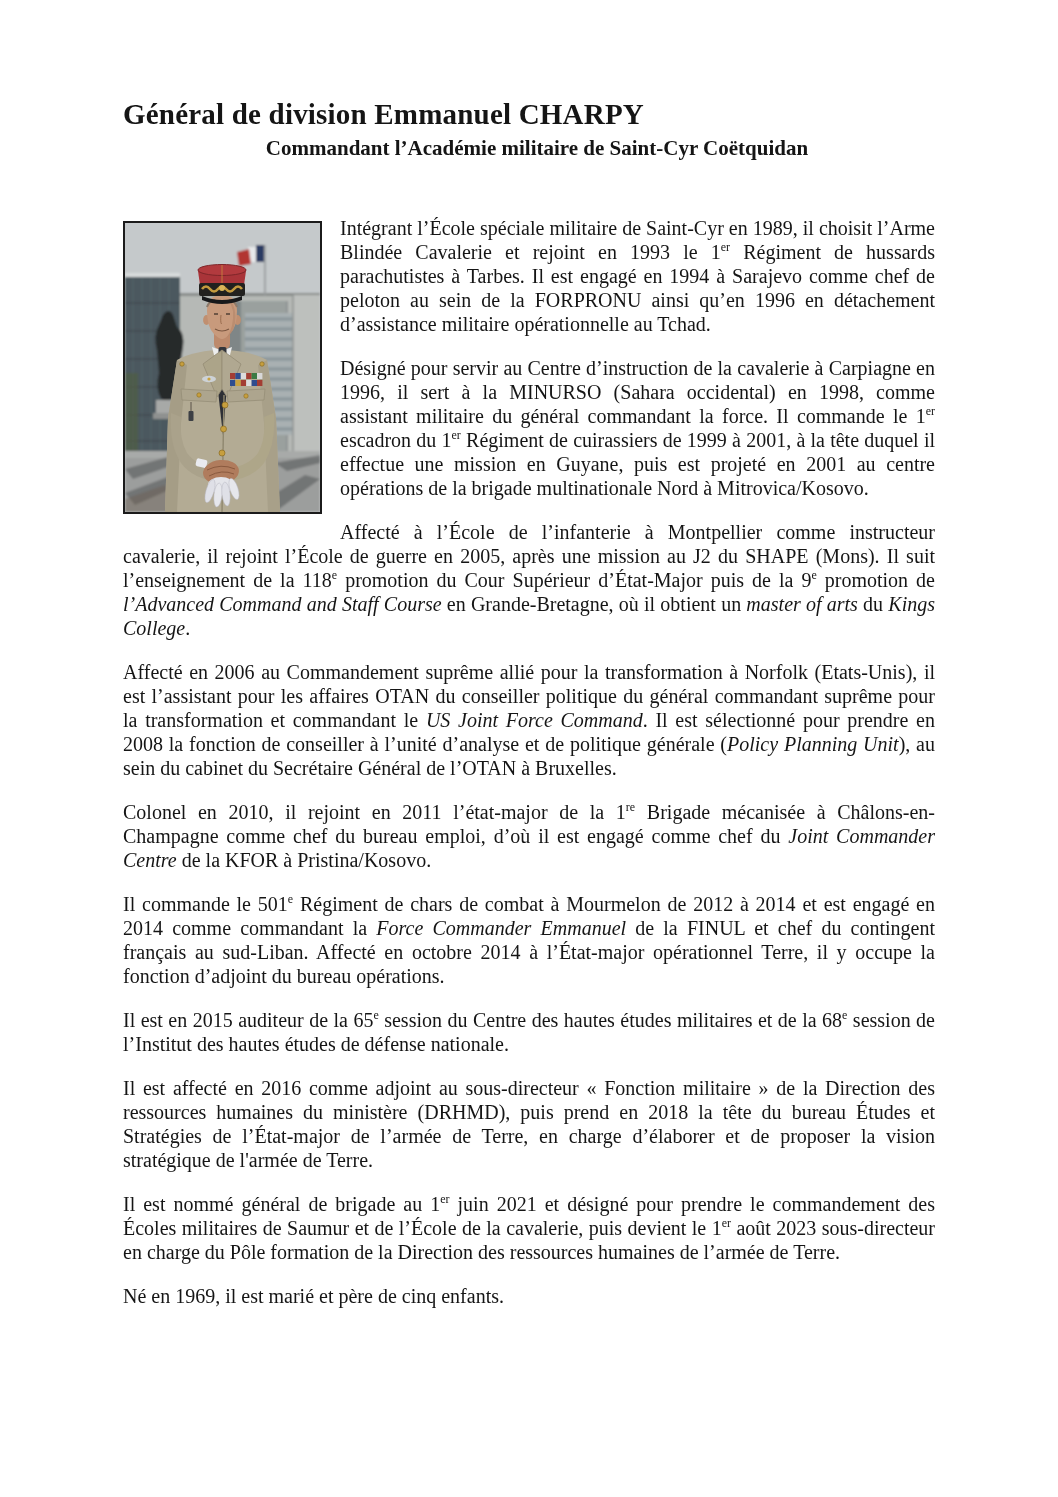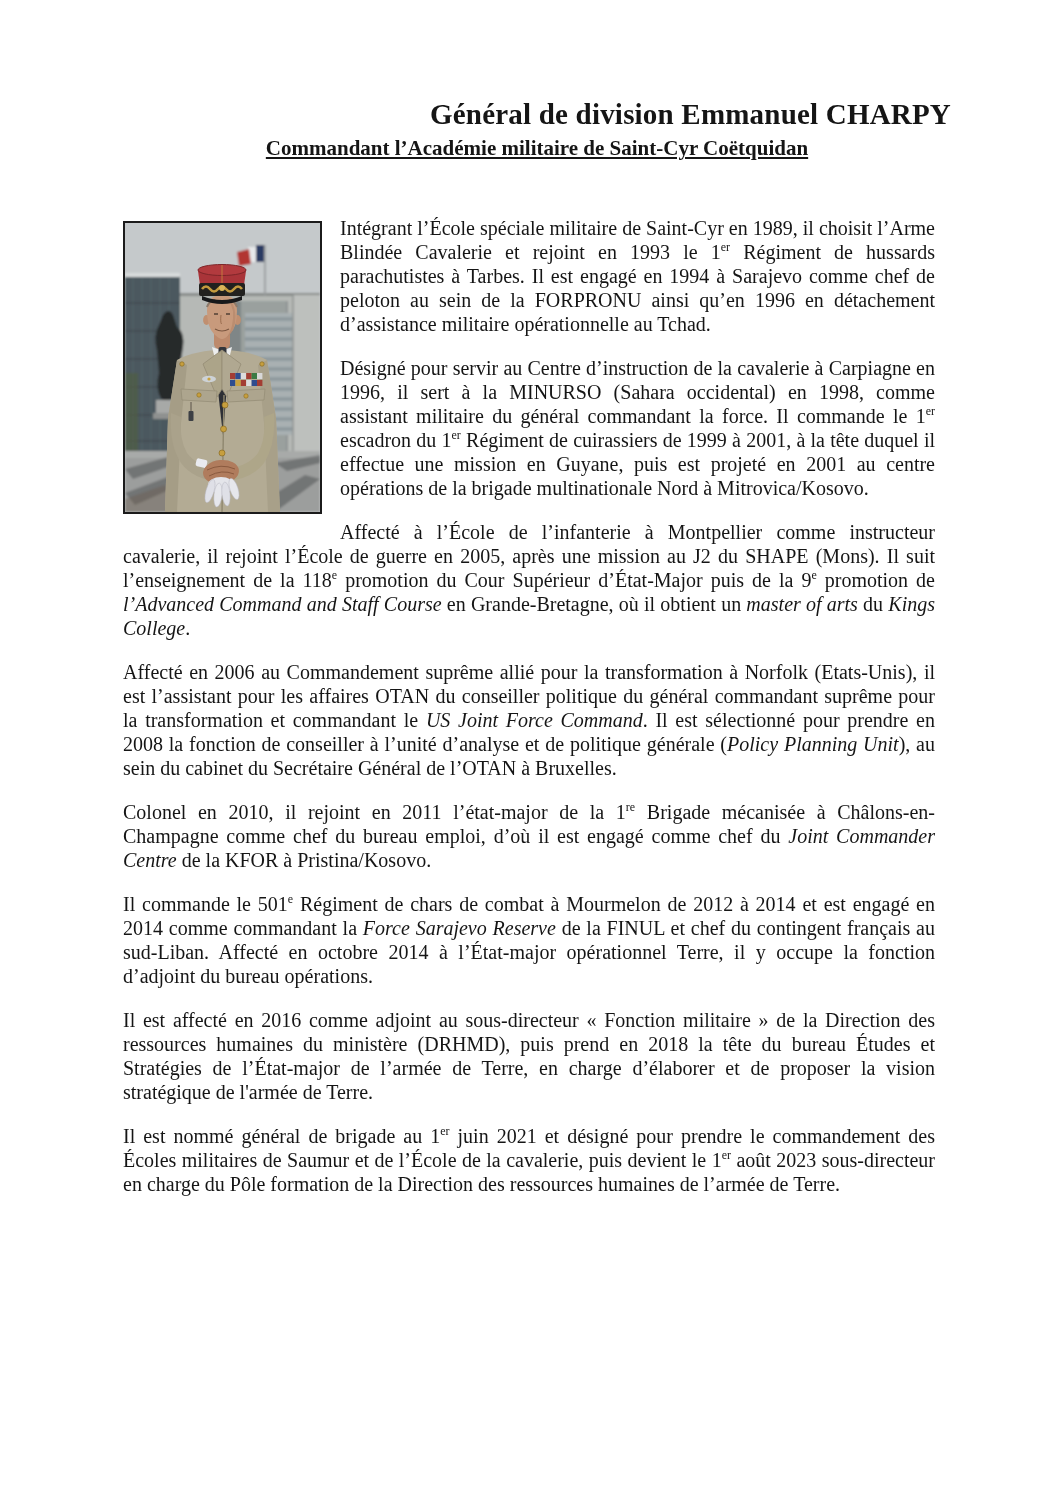--- a/index.html
+++ b/index.html
@@ -15,31 +15,30 @@
   .doc {
     position: absolute;
     left: 123px;
     top: 97px;
     width: 828px;
   }
   h1.title {
     font-size: 29px;
     line-height: 34px;
     font-weight: bold;
-    text-align: right;
+    text-align: left;
     margin: 0 0 0 0;
     letter-spacing: 0.2px;
   }
   h2.subtitle {
     font-size: 21px;
     line-height: 25px;
     font-weight: bold;
     text-align: center;
     margin: 5px 0 55px 0;
-    text-decoration: underline;
   }
   .content {  }
   .content p {
     font-size: 20px;
     line-height: 24px;
     text-align: justify;
     margin: 0 16px 20px 0;
     hyphens: none;
   }
   .content p:last-child { margin-bottom: 0; }
@@ -248,18 +247,20 @@
             </g>
           </g>
         </svg>
       </figure>
 
       <p>Intégrant l’École spéciale militaire de Saint-Cyr en 1989, il choisit l’Arme Blindée Cavalerie et rejoint en 1993 le 1<sup>er</sup> Régiment de hussards parachutistes à Tarbes. Il est engagé en 1994 à Sarajevo comme chef de peloton au sein de la FORPRONU ainsi qu’en 1996 en détachement d’assistance militaire opérationnelle au Tchad.</p>
       <p>Désigné pour servir au Centre d’instruction de la cavalerie à Carpiagne en 1996, il sert à la MINURSO (Sahara occidental) en 1998, comme assistant militaire du général commandant la force. Il commande le 1<sup>er</sup> escadron du 1<sup>er</sup> Régiment de cuirassiers de 1999 à 2001, à la tête duquel il effectue une mission en Guyane, puis est projeté en 2001 au centre opérations de la brigade multinationale Nord à Mitrovica/Kosovo.</p>
       <p>Affecté à l’École de l’infanterie à Montpellier comme instructeur cavalerie, il rejoint l’École de guerre en 2005, après une mission au J2 du SHAPE (Mons). Il suit l’enseignement de la 118<sup>e</sup> promotion du Cour Supérieur d’État-Major puis de la 9<sup>e</sup> promotion de <i>l’Advanced Command and Staff Course</i> en Grande-Bretagne, où il obtient un <i>master of arts</i> du <i>Kings College</i>.</p>
       <p>Affecté en 2006 au Commandement suprême allié pour la transformation à Norfolk (Etats-Unis), il est l’assistant pour les affaires OTAN du conseiller politique du général commandant suprême pour la transformation et commandant le <i>US Joint Force Command</i>. Il est sélectionné pour prendre en 2008 la fonction de conseiller à l’unité d’analyse et de politique générale (<i>Policy Planning Unit</i>), au sein du cabinet du Secrétaire Général de l’OTAN à Bruxelles.</p>
       <p>Colonel en 2010, il rejoint en 2011 l’état-major de la 1<sup>re</sup> Brigade mécanisée à Châlons-en-Champagne comme chef du bureau emploi, d’où il est engagé comme chef du <i>Joint Commander Centre</i> de la KFOR à Pristina/Kosovo.</p>
-      <p>Il commande le 501<sup>e</sup> Régiment de chars de combat à Mourmelon de 2012 à 2014 et est engagé en 2014 comme commandant la <i>Force Sarajevo Reserve</i> de la FINUL et chef du contingent français au sud-Liban. Affecté en octobre 2014 à l’État-major opérationnel Terre, il y occupe la fonction d’adjoint du bureau opérations.</p>
+      <p>Il commande le 501<sup>e</sup> Régiment de chars de combat à Mourmelon de 2012 à 2014 et est engagé en 2014 comme commandant la <i>Force Commander Emmanuel</i> de la FINUL et chef du contingent français au sud-Liban. Affecté en octobre 2014 à l’État-major opérationnel Terre, il y occupe la fonction d’adjoint du bureau opérations.</p>
+      <p>Il est en 2015 auditeur de la 65<sup>e</sup> session du Centre des hautes études militaires et de la 68<sup>e</sup> session de l’Institut des hautes études de défense nationale.</p>
       <p>Il est affecté en 2016 comme adjoint au sous-directeur « Fonction militaire » de la Direction des ressources humaines du ministère (DRHMD), puis prend en 2018 la tête du bureau Études et Stratégies de l’État-major de l’armée de Terre, en charge d’élaborer et de proposer la vision stratégique de l'armée de Terre.</p>
       <p>Il est nommé général de brigade au 1<sup>er</sup> juin 2021 et désigné pour prendre le commandement des Écoles militaires de Saumur et de l’École de la cavalerie, puis devient le 1<sup>er</sup> août 2023 sous-directeur en charge du Pôle formation de la Direction des ressources humaines de l’armée de Terre.</p>
+      <p>Né en 1969, il est marié et père de cinq enfants.</p>
     </div>
   </div>
 </div>
 
 </body></html>

